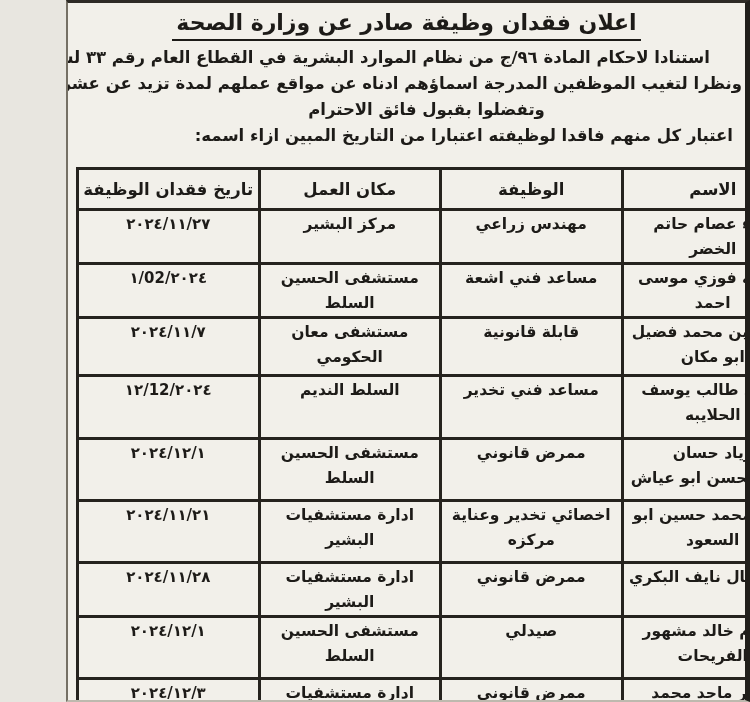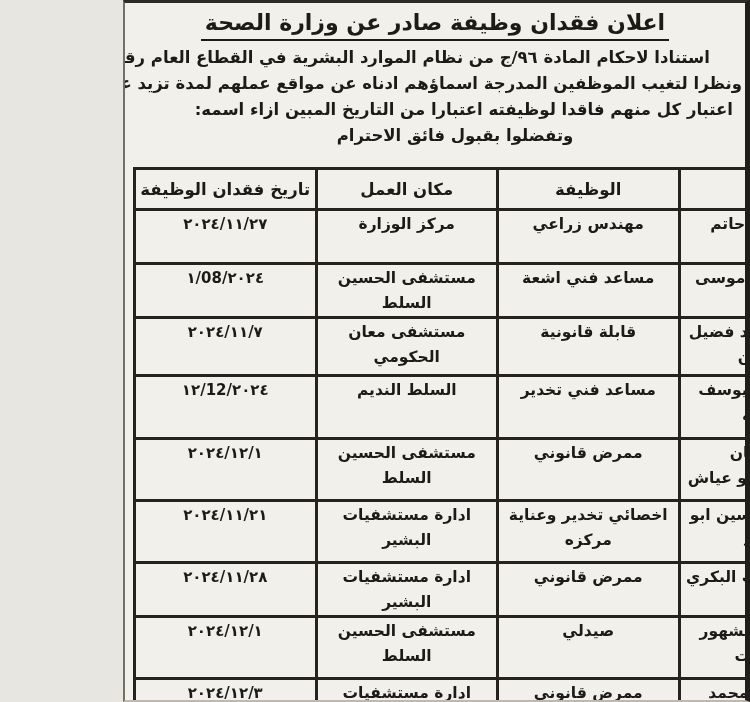--- a/index.html
+++ b/index.html
@@ -1,17 +1,17 @@
 <!DOCTYPE html>
 <html lang="ar" dir="rtl"><head>
 <meta charset="utf-8">
 <style>
   html, body { margin: 0; padding: 0; background: #e8e6e0; }
   .page {
-    width: 627px;
+    width: 684px;
     height: 702px;
     box-sizing: border-box;
     position: relative;
     background: #f2f0ea;
     border-top: 3px solid #2e2b26;
     border-left: 2px solid #757065;
     border-right: 5px solid #201e1a;
     border-bottom: 2px solid #bdb9ae;
     direction: rtl;
     font-family: "DejaVu Sans", sans-serif;
@@ -74,22 +74,22 @@
 
 <div class="page">
 
   <div class="title-wrap">
     <span class="page-title">اعلان فقدان وظيفة صادر عن وزارة الصحة</span>
   </div>
 
   <div class="intro">
     <div class="intro-line indent1">استنادا لاحكام المادة ٩٦/ج من نظام الموارد البشرية في القطاع العام رقم ٣٣ لسنة ٢٠٢٤</div>
     <div class="intro-line">ونظرا لتغيب الموظفين المدرجة اسماؤهم ادناه عن مواقع عملهم لمدة تزيد عن عشرة ايام متصلة او متقطعة. قررت</div>
+    <div class="intro-line centered">وتفضلوا بقبول فائق الاحترام</div>
     <div class="intro-line indent3">اعتبار كل منهم فاقدا لوظيفته اعتبارا من التاريخ المبين ازاء اسمه:</div>
-    <div class="intro-line centered">وتفضلوا بقبول فائق الاحترام</div>
   </div>
 
   <table class="roster">
     <colgroup>
       <col style="width:25%">
         <col style="width:25%">
         <col style="width:25%">
         <col style="width:25%">
     </colgroup>
     <thead>
@@ -97,28 +97,28 @@
         <th>الاسم</th>
         <th>الوظيفة</th>
         <th>مكان العمل</th>
         <th>تاريخ فقدان الوظيفة</th>
       </tr>
     </thead>
     <tbody>
       <tr class="h-s1">
         <td>علاء عصام حاتم الخضر</td>
         <td>مهندس زراعي</td>
-        <td>مركز الوزارة</td>
+        <td>مركز البشير</td>
         <td class="date">٢٠٢٤/١١/٢٧</td>
       </tr>
       <tr class="h-s2">
         <td>اسامه فوزي موسى احمد</td>
         <td>مساعد فني اشعة</td>
         <td>مستشفى الحسين السلط</td>
-        <td class="date">٢٠٢٤/08/١</td>
+        <td class="date">٢٠٢٤/02/١</td>
       </tr>
       <tr class="h-d1">
         <td>مجدولين محمد فضيل ابو مكان</td>
         <td>قابلة قانونية</td>
         <td>مستشفى معان الحكومي</td>
         <td class="date">٢٠٢٤/١١/٧</td>
       </tr>
       <tr class="h-d2">
         <td>محمد طالب يوسف الحلايبه</td>
         <td>مساعد فني تخدير</td>

